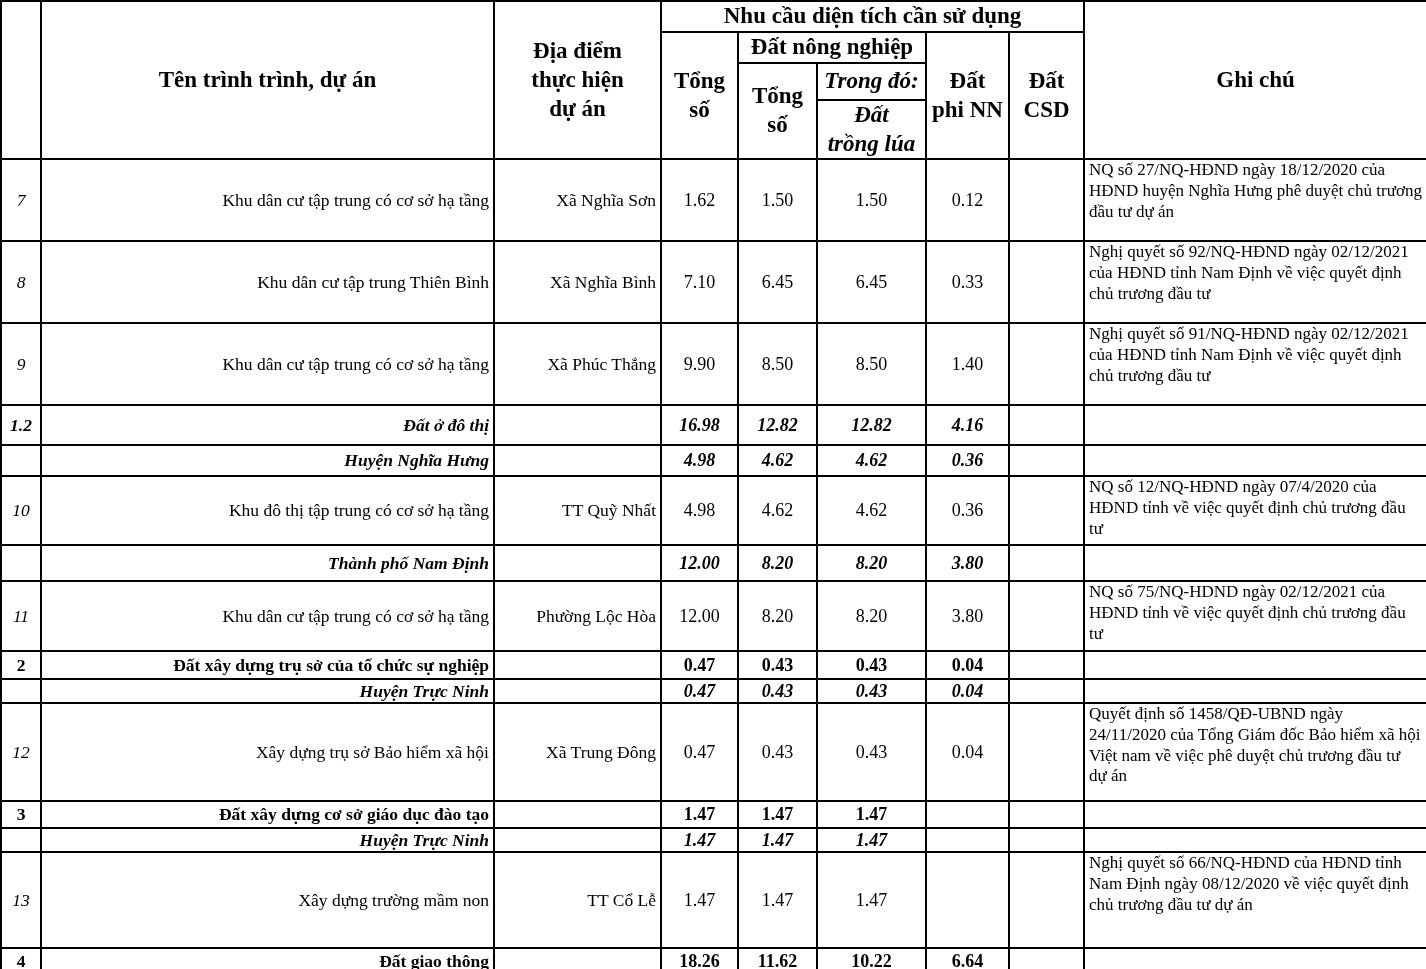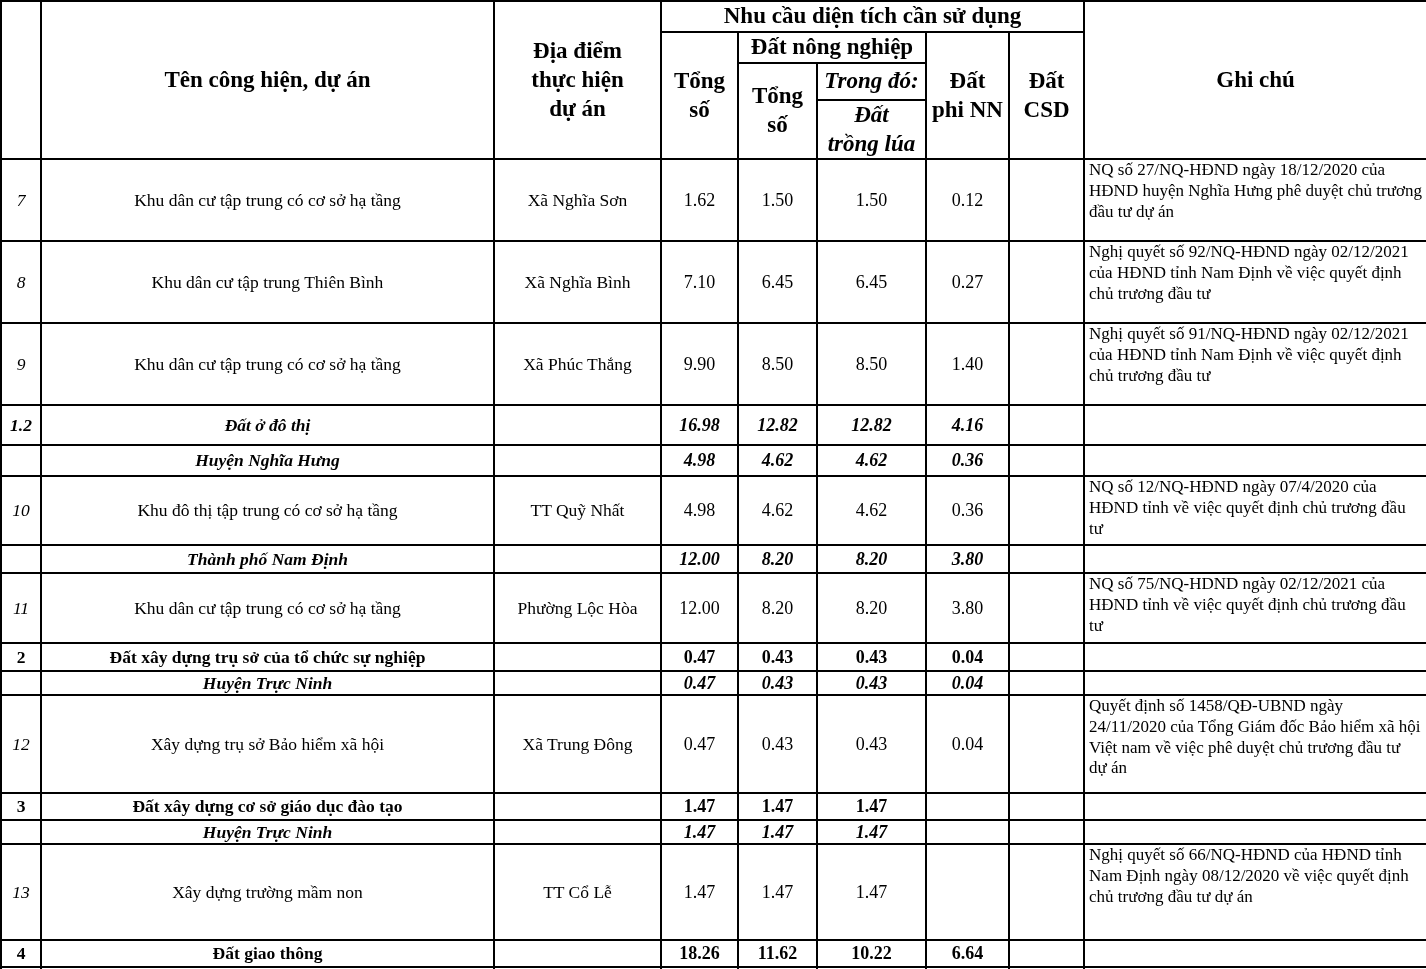--- a/index.html
+++ b/index.html
@@ -15,21 +15,21 @@
     box-sizing: border-box;
   }
   table.landuse th {
     font-weight: bold; font-size: 23px; text-align: center;
     vertical-align: middle; line-height: 1.25;
   }
   th.multiline { white-space: pre-line; }
   th.it-hdr { font-style: italic; font-weight: normal; font-size: 17px; }
   td { font-size: 17.5px; vertical-align: middle; }
   td.c-no  { text-align: center; }
-  td.c-name, td.c-loc { text-align: center; }
+  td.c-name, td.c-loc { text-align: right; }
   td.c-val { text-align: center; font-size: 18px; }
   td.c-note {
     text-align: left; vertical-align: top; font-size: 17px;
     line-height: 1.22; padding: 2px 4px; margin-left: 40px;
   }
   tr.r-project td.c-no { font-style: italic; }
   tr.r-cat td { font-weight: bold; }
   tr.r-cat-em td, tr.r-loc td { font-weight: bold; font-style: italic; }
 </style>
 </head>
@@ -44,21 +44,21 @@
     <col style="width:77px">
         <col style="width:79px">
         <col style="width:109px">
     <col style="width:83px">
         <col style="width:75px">
         <col style="width:343px">
   </colgroup>
   <thead>
     <tr style="height:27px">
       <th rowspan="4"></th>
-      <th rowspan="4">Tên công hiện, dự án</th>
+      <th rowspan="4">Tên trình trình, dự án</th>
       <th rowspan="4" class="multiline">Địa điểm
 thực hiện
 dự án</th>
       <th colspan="5">Nhu cầu diện tích cần sử dụng</th>
       <th rowspan="4">Ghi chú</th>
     </tr>
     <tr style="height:31px">
       <th rowspan="3" class="multiline">Tổng
 số</th>
       <th colspan="2">Đất nông nghiệp</th>
@@ -88,21 +88,21 @@
       <td class="c-val"></td>
       <td class="c-note">NQ số 27/NQ-HĐND ngày 18/12/2020 của HĐND huyện Nghĩa Hưng phê duyệt chủ trương đầu tư dự án</td>
     </tr>
     <tr class="r-project" style="height:82px">
       <td class="c-no">8</td>
       <td class="c-name">Khu dân cư tập trung Thiên Bình</td>
       <td class="c-loc">Xã Nghĩa Bình</td>
       <td class="c-val">7.10</td>
       <td class="c-val">6.45</td>
       <td class="c-val">6.45</td>
-      <td class="c-val">0.27</td>
+      <td class="c-val">0.33</td>
       <td class="c-val"></td>
       <td class="c-note">Nghị quyết số 92/NQ-HĐND ngày 02/12/2021 của HĐND tỉnh Nam Định về việc quyết định chủ trương đầu tư</td>
     </tr>
     <tr class="r-project" style="height:82px">
       <td class="c-no">9</td>
       <td class="c-name">Khu dân cư tập trung có cơ sở hạ tầng</td>
       <td class="c-loc">Xã Phúc Thắng</td>
       <td class="c-val">9.90</td>
       <td class="c-val">8.50</td>
       <td class="c-val">8.50</td>
@@ -136,21 +136,21 @@
       <td class="c-no">10</td>
       <td class="c-name">Khu đô thị tập trung có cơ sở hạ tầng</td>
       <td class="c-loc">TT Quỹ Nhất</td>
       <td class="c-val">4.98</td>
       <td class="c-val">4.62</td>
       <td class="c-val">4.62</td>
       <td class="c-val">0.36</td>
       <td class="c-val"></td>
       <td class="c-note">NQ số 12/NQ-HĐND ngày 07/4/2020 của HĐND tỉnh về việc quyết định chủ trương đầu tư</td>
     </tr>
-    <tr class="r-loc" style="height:28px">
+    <tr class="r-loc" style="height:36px">
       <td class="c-no"></td>
       <td class="c-name">Thành phố Nam Định</td>
       <td class="c-loc"></td>
       <td class="c-val">12.00</td>
       <td class="c-val">8.20</td>
       <td class="c-val">8.20</td>
       <td class="c-val">3.80</td>
       <td class="c-val"></td>
       <td class="c-note"></td>
     </tr>

